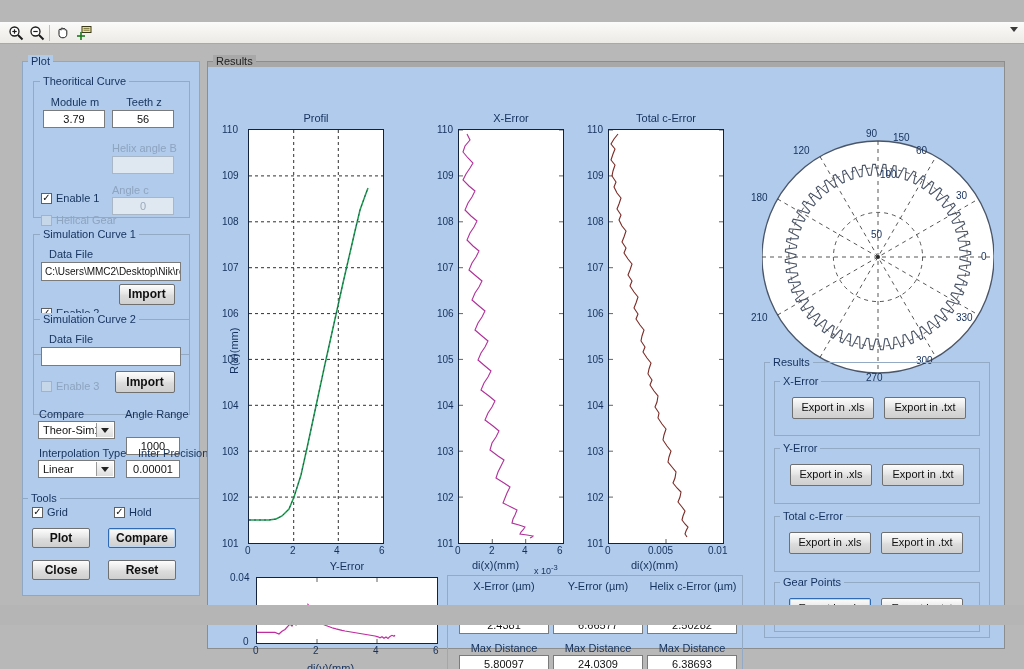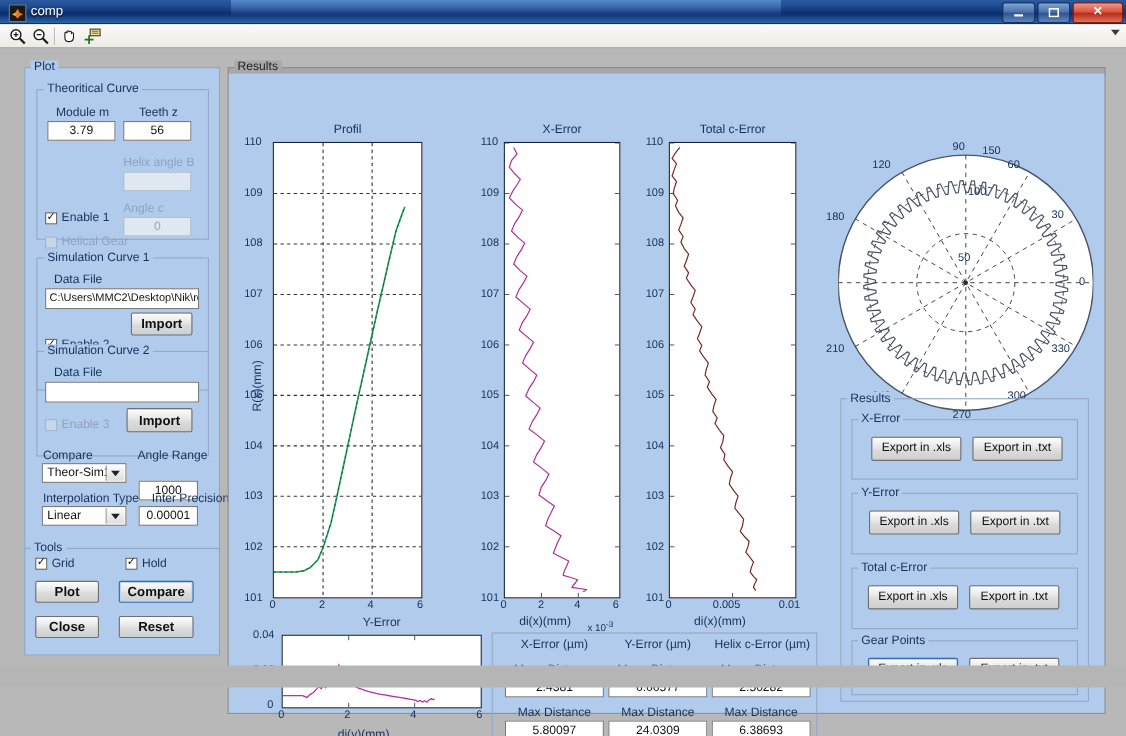--- a/index.html
+++ b/index.html
@@ -141,44 +141,20 @@
   .ax-lab.rot{transform:rotate(-90deg);transform-origin:0 0;}
   .ax-exp{position:absolute;font-size:9px;color:#15305c;white-space:nowrap;}
   svg{display:block;}
   .nb{user-select:none;}
 </style>
 </head>
 <body>
 
 <div class="app nb">
 
-  <div class="titlebar">
-    <div class="tb-icon">
-      <svg width="12" height="12" viewBox="0 0 12 12">
-        <path d="M1 7 L4 5.5 L6 2 L8 5.5 L11 7 L8 8.5 L6 11 L4 8.5 Z" fill="#e8761a"></path>
-        <path d="M1 7 L4 5.5 L6 4 L4 8.5 Z" fill="#f5a623"></path>
-      </svg>
-    </div>
-    <div class="tb-title">comp</div>
-    <div class="win-btns">
-      <div class="wb">
-        <svg width="10" height="8" viewBox="0 0 10 8">
-            <rect x="1" y="5" width="8" height="2" fill="#fff"></rect>
-          </svg>
-      </div>
-      <div class="wb">
-        <svg width="10" height="9" viewBox="0 0 10 9">
-            <rect x="1" y="1" width="8" height="7" fill="none" stroke="#fff" stroke-width="1.4"></rect>
-          </svg>
-      </div>
-      <div class="wb close">
-        <span>✕</span>
-      </div>
-    </div>
-  </div>
 
   <div class="toolbar">
     <div class="tbtn" style="left:6px;">
       <svg width="16" height="16" viewBox="0 0 16 16">
         <circle cx="6.5" cy="6.5" r="4.5" fill="#fff" stroke="#1a1a1a" stroke-width="1.3"></circle>
         <line x1="10" y1="10" x2="14.5" y2="14.5" stroke="#1a1a1a" stroke-width="2"></line>
         <line x1="4.3" y1="6.5" x2="8.7" y2="6.5" stroke="#1a1a1a" stroke-width="1.2"></line>
         <line x1="6.5" y1="4.3" x2="6.5" y2="8.7" stroke="#1a1a1a" stroke-width="1.2"></line>
       </svg>
     </div>

